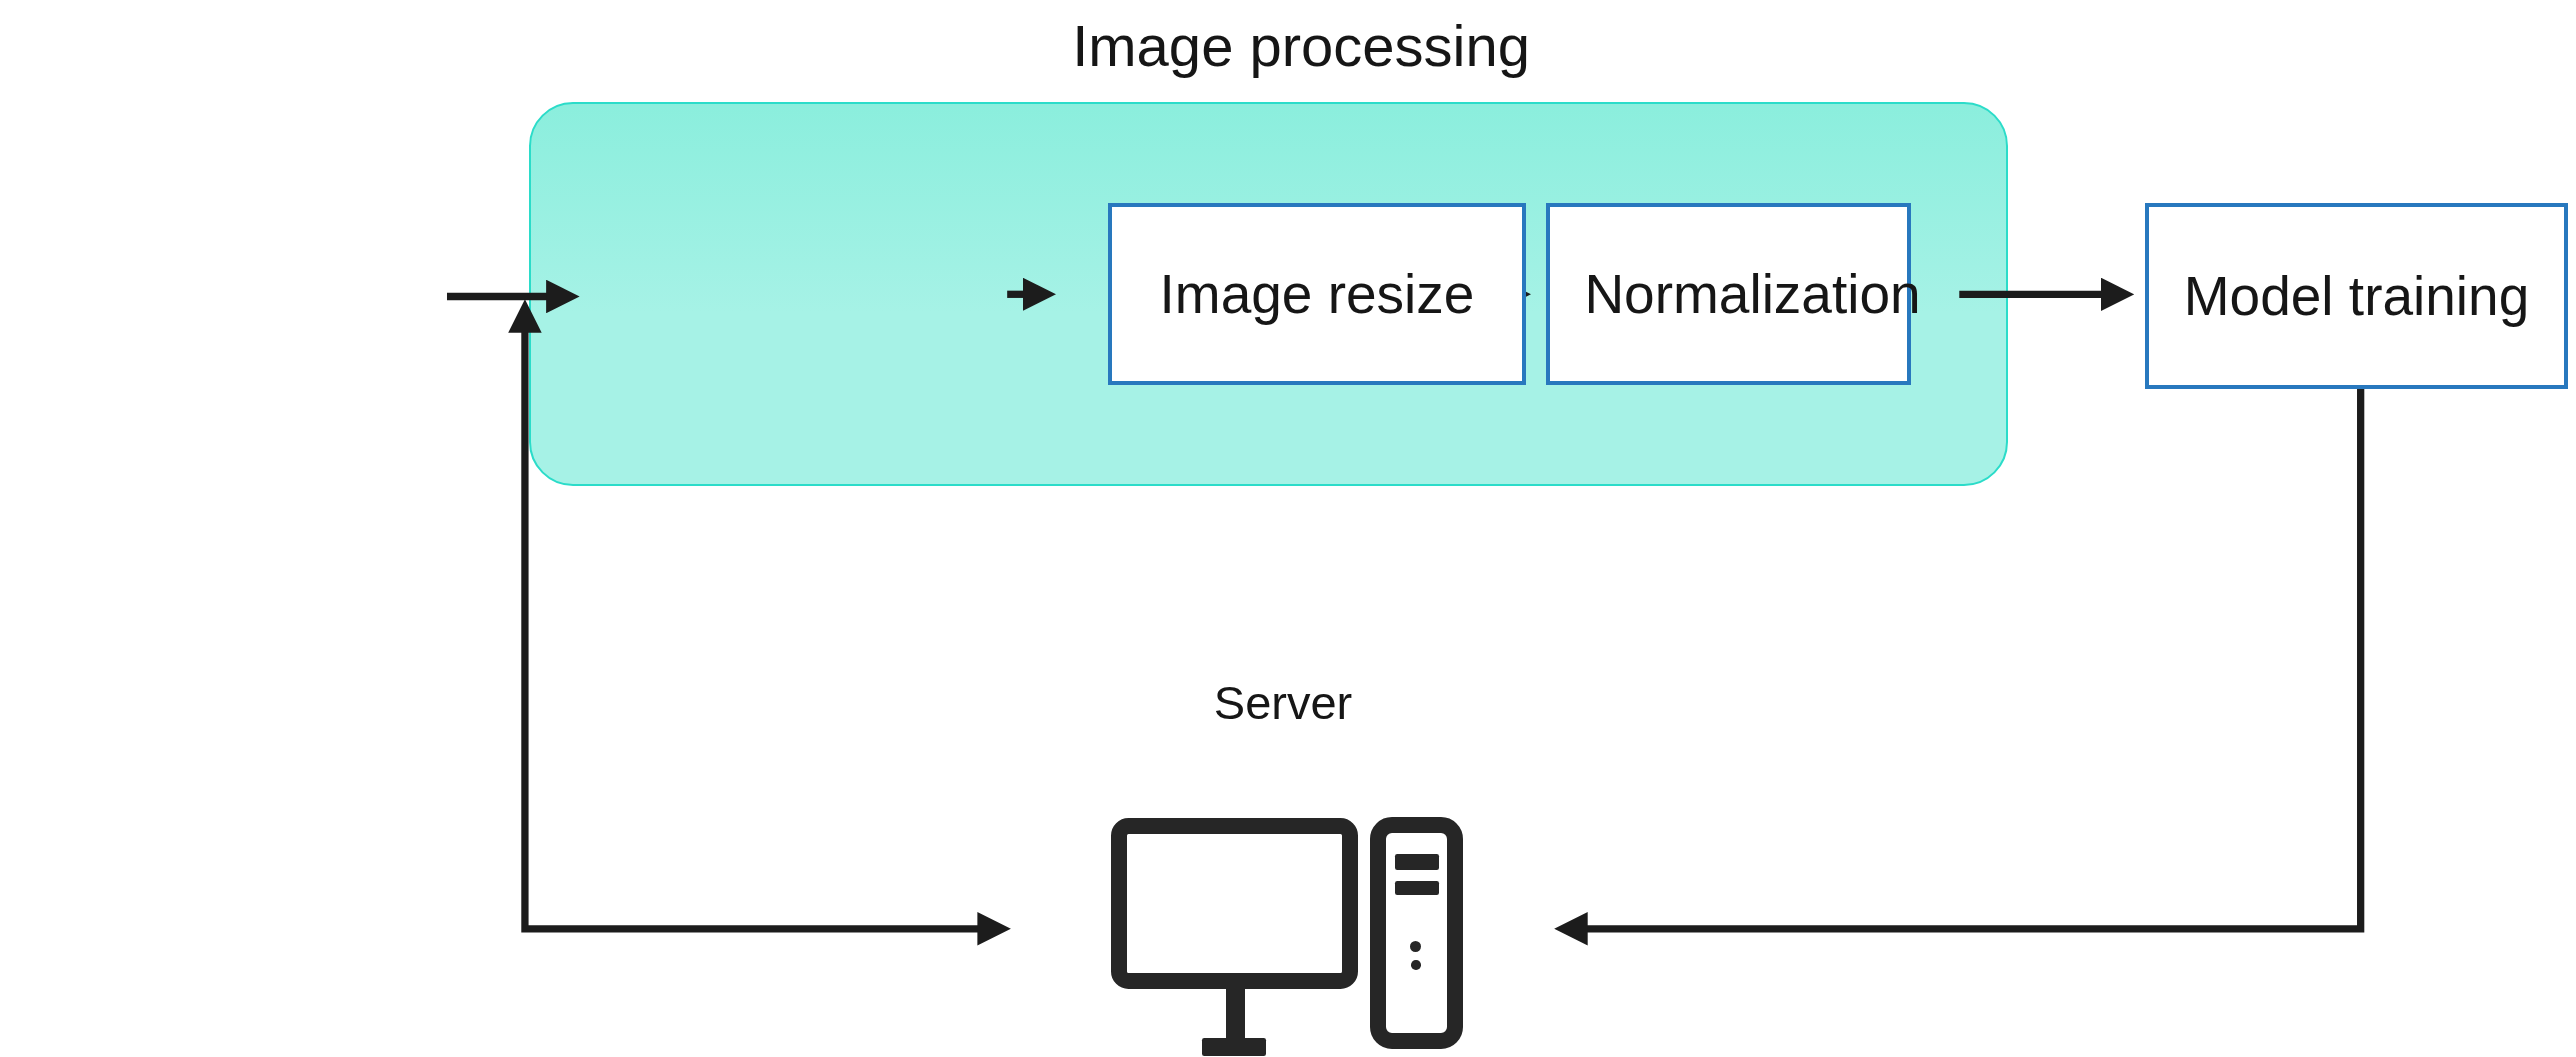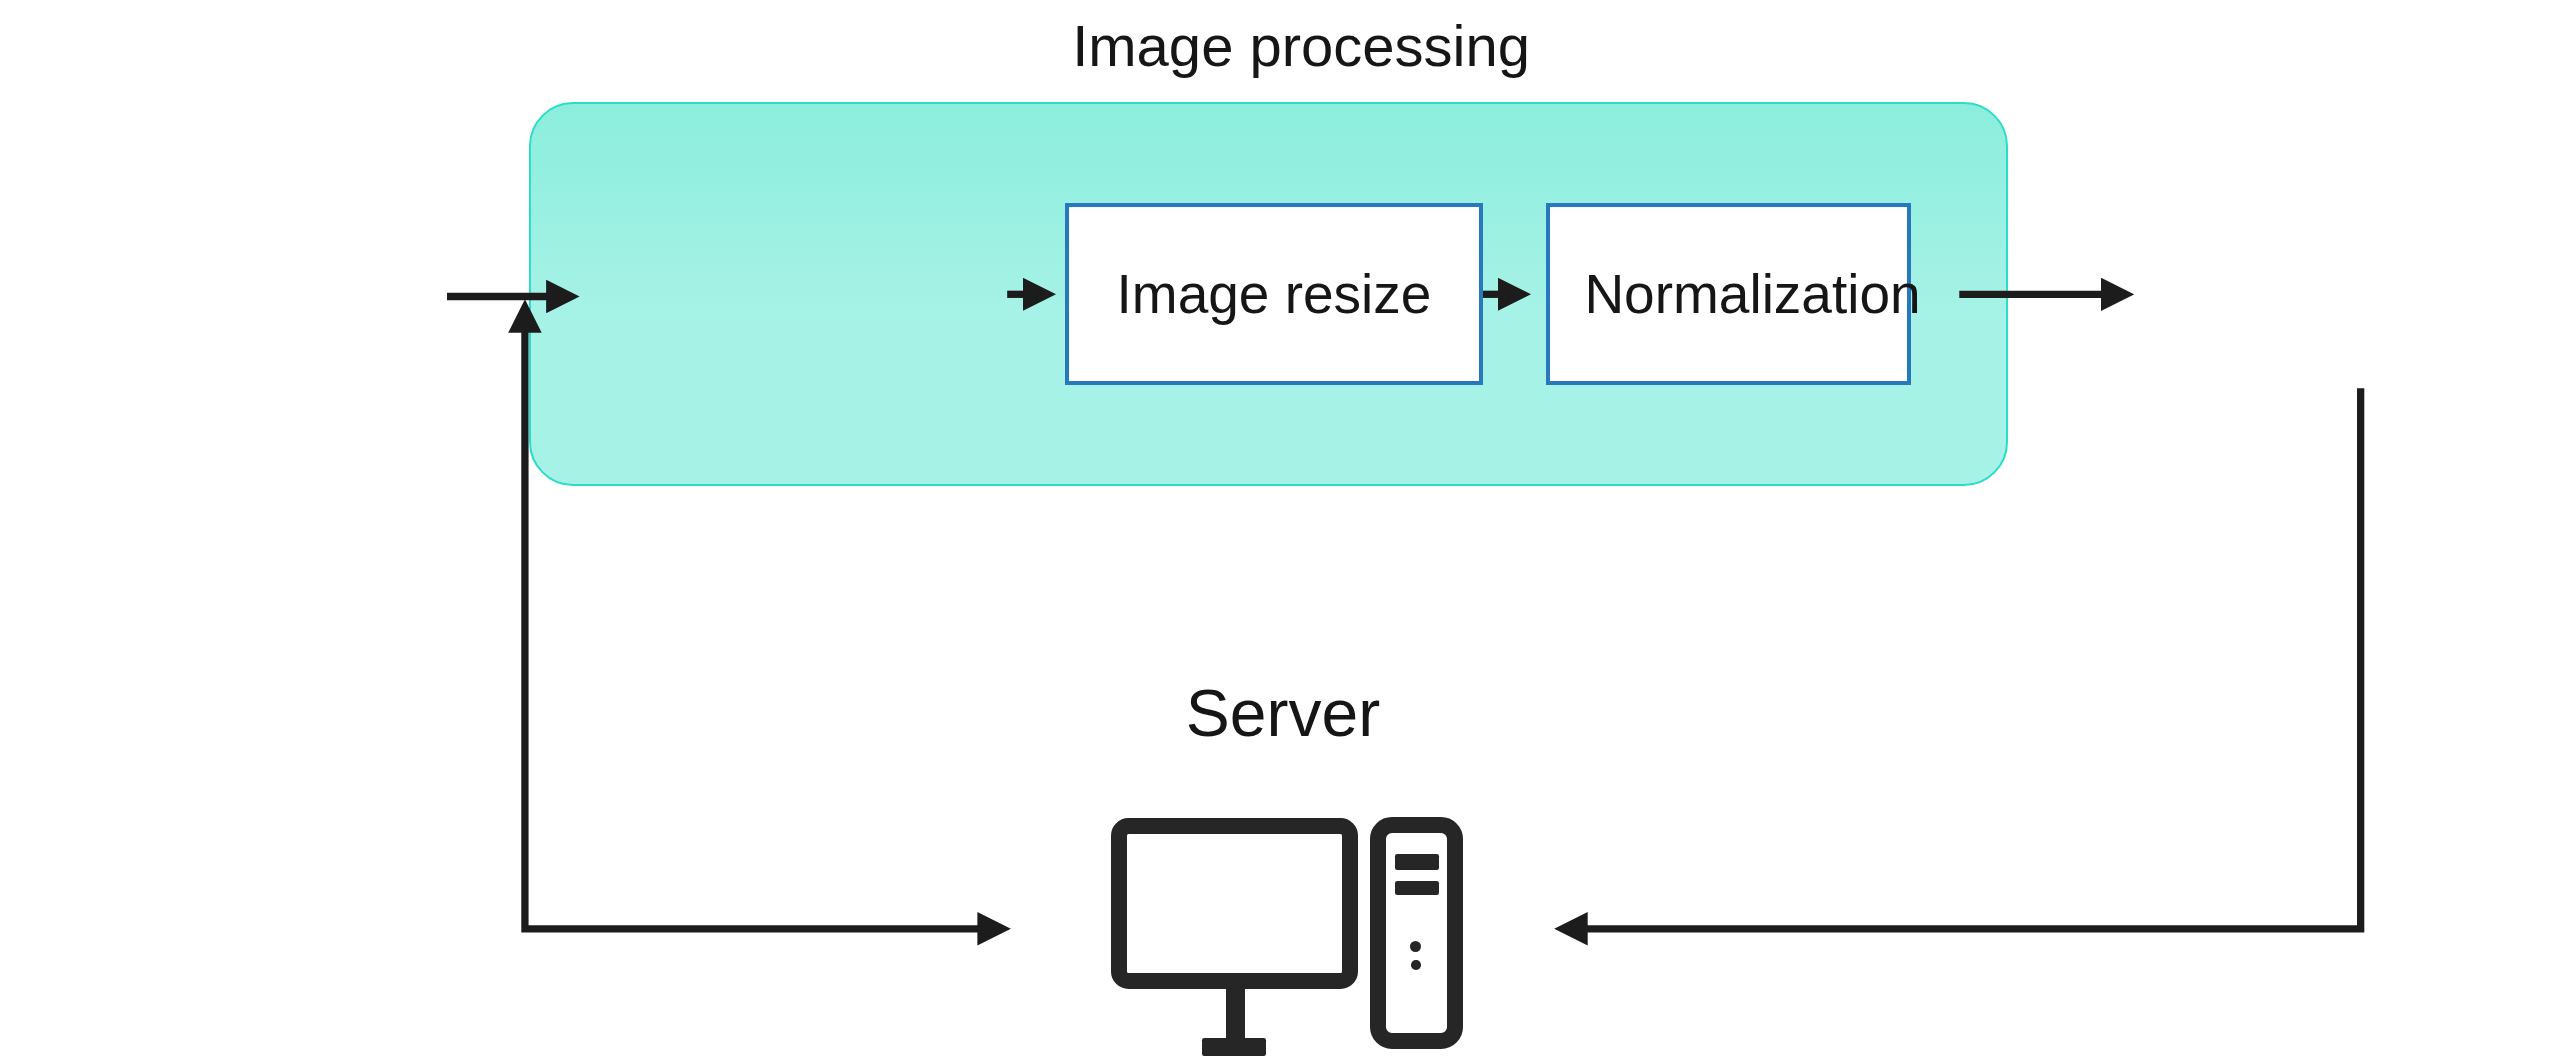--- a/index.html
+++ b/index.html
@@ -41,21 +41,21 @@
     color:var(--text);
   }
   .node.two-line span{display:inline-block;max-width:350px;}
   .node.one-line span{white-space:nowrap;}
   .diagram-title{
     position:absolute;left:1020px;top:11.7px;width:510px;
     text-align:right;font-size:58px;color:var(--text);
   }
   .server-label{
     position:absolute;left:1130px;top:675px;width:306px;
-    text-align:center;font-size:66px;color:var(--text);
+    text-align:center;font-size:47px;color:var(--text);
   }
   
   .icon-part{position:absolute;box-sizing:border-box;}
   .monitor{left:1111px;top:818px;width:247px;height:171px;border:16px solid var(--icon);border-radius:17.5px;background:#fff;}
   .monitor-stand{left:1226px;top:988px;width:19px;height:52px;background:var(--icon);}
   .monitor-base{left:1202px;top:1038px;width:64px;height:18px;background:var(--icon);border-radius:2.2px;}
   .tower{left:1370px;top:817px;width:93px;height:232px;border:16px solid var(--icon);border-radius:22px;background:#fff;}
   .tower-bar1{left:1395px;top:854px;width:44px;height:16px;background:var(--icon);border-radius:2.2px;}
   .tower-bar2{left:1395px;top:881px;width:44px;height:14px;background:var(--icon);border-radius:2.2px;}
   .tower-dot1{left:1410px;top:941px;width:11px;height:11px;background:var(--icon);border-radius:50%;}
@@ -79,28 +79,31 @@
     <path d="M 1382 404 H 1410" fill="none" stroke="#1c1c1c" stroke-width="10" marker-end="url(#ah)"></path>
     <path d="M 2035 404 H 2062" fill="none" stroke="#1c1c1c" stroke-width="10" marker-end="url(#ah)"></path>
     <path d="M 2689 404 H 2890" fill="none" stroke="#1c1c1c" stroke-width="10" marker-end="url(#ah)"></path>
     <path d="M 3240 533 V 1275 H 2172" fill="none" stroke="#1c1c1c" stroke-width="10" marker-end="url(#ah)"></path>
   </svg>
 
   <div class="diagram-title">Image processing</div>
 
 
 
-  <div class="node one-line" style="left:1065px;top:203px;width:418px;height:182px;justify-content:center;">
+  <div class="node one-line" style="left:1108px;top:203px;width:418px;height:182px;justify-content:center;">
     <span>Image resize</span>
   </div>
 
   <div class="node one-line" style="left:1546px;top:203px;width:365px;height:182px;padding-left:48px;">
     <span>Normalization</span>
   </div>
 
+  <div class="node one-line" style="left:2145px;top:203px;width:423px;height:186px;">
+    <span>Model training</span>
+  </div>
 
   <div class="server-label">Server</div>
 
   <div>
     <div class="icon-part monitor-stand"></div>
     <div class="icon-part monitor-base"></div>
     <div class="icon-part monitor"></div>
     <div class="icon-part tower"></div>
     <div class="icon-part tower-bar1"></div>
     <div class="icon-part tower-bar2"></div>

